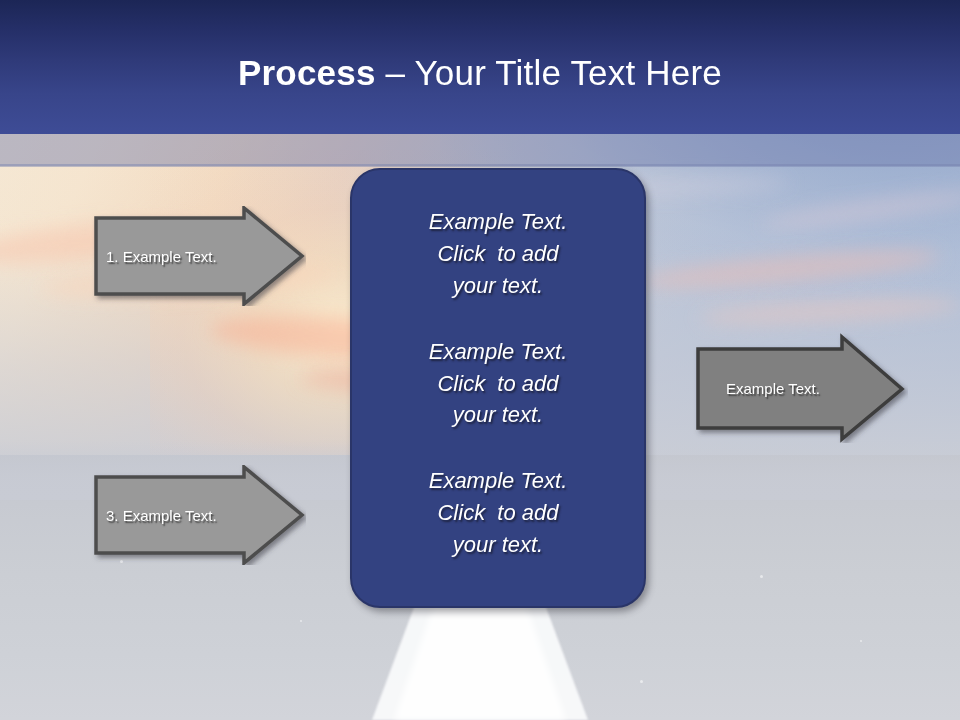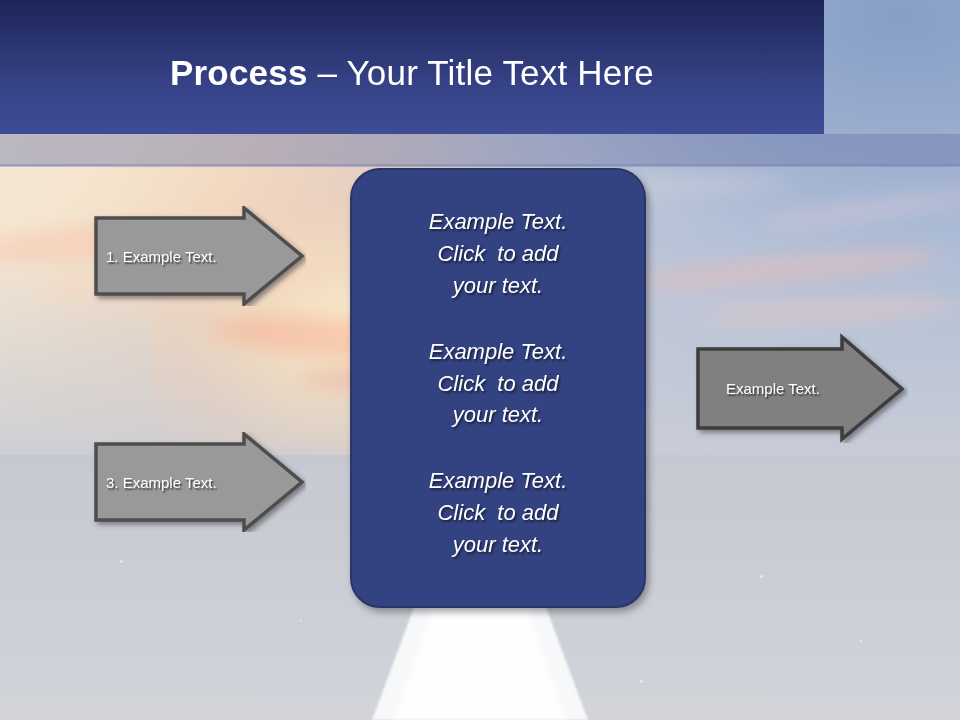--- a/index.html
+++ b/index.html
@@ -144,21 +144,21 @@
   .road-speck {
     position: absolute;
     background: rgba(255,255,255,0.55);
     border-radius: 50%;
   }
 
   
   .banner {
     position: absolute;
     left: 0; top: 0;
-    width: 824px; height: 134px;
+    width: 960px; height: 134px;
     background: linear-gradient(to bottom,
       #1c2656 0%,
       #252f68 22%,
       #2f3a79 45%,
       #38458a 70%,
       #3e4c96 100%);
     display: flex;
     align-items: center;
     justify-content: center;
   }
@@ -275,21 +275,21 @@
         <filter id="shA1" x="-20%" y="-20%" width="150%" height="150%">
           <feDropShadow dx="3" dy="3" stdDeviation="2.4" flood-color="#3a3a42" flood-opacity="0.55"></feDropShadow>
         </filter>
       </defs>
       <polygon points="6,12 154,12 154,2 212,50 154,98 154,88 6,88" fill="#999999" stroke="#4d4d4d" stroke-width="3.5" stroke-linejoin="miter" filter="url(#shA1)"></polygon>
     </svg>
     <div class="arrow-label" style="left:16px; top:42px;">1. Example Text.</div>
   </div>
 
 
-  <div class="arrow" style="left:90px; top:432px; width:216px; height:100px;">
+  <div class="arrow" style="left:90px; top:465px; width:216px; height:100px;">
     <svg width="216" height="100" viewBox="0 0 216 100">
       <defs>
         <filter id="shA3" x="-20%" y="-20%" width="150%" height="150%">
           <feDropShadow dx="3" dy="3" stdDeviation="2.4" flood-color="#3a3a42" flood-opacity="0.55"></feDropShadow>
         </filter>
       </defs>
       <polygon points="6,12 154,12 154,2 212,50 154,98 154,88 6,88" fill="#999999" stroke="#4d4d4d" stroke-width="3.5" stroke-linejoin="miter" filter="url(#shA3)"></polygon>
     </svg>
     <div class="arrow-label" style="left:16px; top:42px;">3. Example Text.</div>
   </div>

